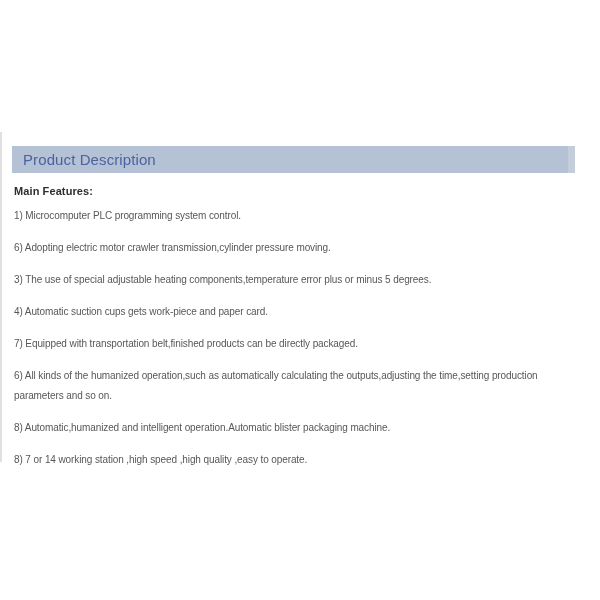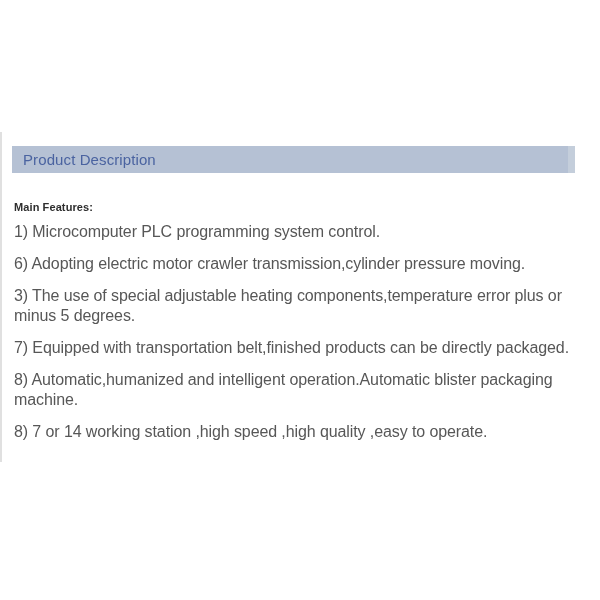--- a/index.html
+++ b/index.html
@@ -51,30 +51,30 @@
     height: 27px;
     background: #c4cedb;
   }
   .content {
     position: absolute;
     left: 14px;
     top: 185px;
     width: 570px;
   }
   .content h3 {
-    margin: 16px 0 9px 0;
+    margin: 0 0 9px 0;
     font-size: 11px;
     line-height: 12px;
     font-weight: bold;
     color: #2e2e2e;
     letter-spacing: 0.1px;
   }
   .feature {
     margin: 0 0 12px 0;
-    font-size: 16px;
+    font-size: 10px;
     line-height: 20px;
     letter-spacing: -0.1px;
     color: #575757;
   }
 </style>
 </head>
 <body>
 
 <div class="page">
 
@@ -84,19 +84,21 @@
     <span class="title">Product Description</span>
     <div class="header-right-edge"></div>
   </div>
 
   <div class="content">
     <h3>Main Features:</h3>
     <div>
         <p class="feature">1) Microcomputer PLC programming system control.</p>
         <p class="feature">6) Adopting electric motor crawler transmission,cylinder pressure moving.</p>
         <p class="feature">3) The use of special adjustable heating components,temperature error plus or minus 5 degrees.</p>
+        <p class="feature">4) Automatic suction cups gets work-piece and paper card.</p>
         <p class="feature">7) Equipped with transportation belt,finished products can be directly packaged.</p>
+        <p class="feature">6) All kinds of the humanized operation,such as automatically calculating the outputs,adjusting the time,setting production parameters and so on.</p>
         <p class="feature">8) Automatic,humanized and intelligent operation.Automatic blister packaging machine.</p>
         <p class="feature">8) 7 or 14 working station ,high speed ,high quality ,easy to operate.</p>
       </div>
   </div>
 
 </div>
 
 </body></html>

